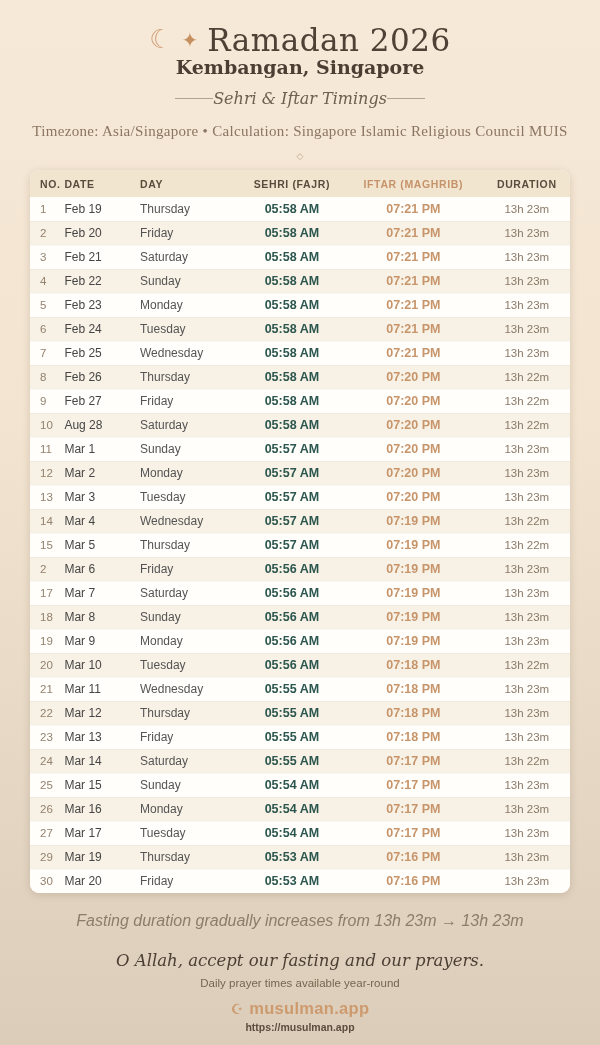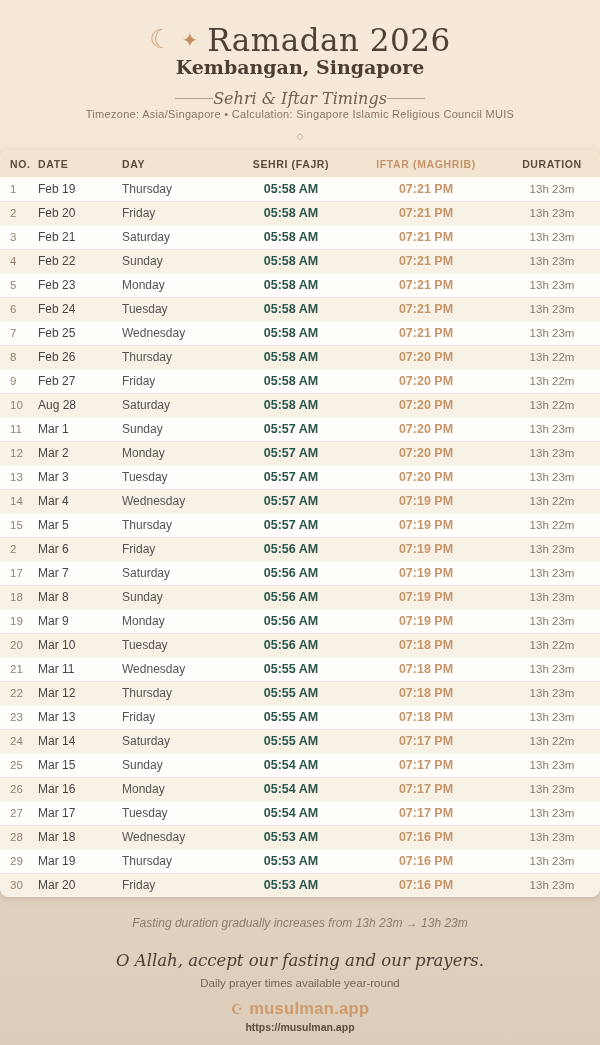--- a/index.html
+++ b/index.html
@@ -12,25 +12,25 @@
   }
   .header { text-align: center; padding-top: 22px; }
   .title-line { display: flex; align-items: center; justify-content: center; gap: 9px; }
   .crescent { color: #d2a47e; font-size: 26px; line-height: 1; transform: translateY(-1px); }
   .sparkle { color: #c68f5f; font-size: 20px; line-height: 1; }
   .title { font-family: "DejaVu Serif", serif; font-size: 31px; color: #4f4136; letter-spacing: 0.5px; }
   .location { font-family: "DejaVu Serif", serif; font-weight: bold; font-size: 19px; color: #4b3e33; margin-top: -2px; }
   .subtitle-row { display: flex; align-items: center; justify-content: center; gap: 0; margin-top: 11px; }
   .subtitle-row .rule { width: 38px; height: 1px; background: #b3a28d; }
   .subtitle { font-family: "DejaVu Serif", serif; font-style: italic; font-size: 16px; color: #6e604f; }
-  .meta { margin-top: 0; font-size: 11px; color: #8b7562; letter-spacing: 0.3px; }
+  .meta { margin-top: 15px; font-size: 15px; color: #8b7562; letter-spacing: 0.3px; font-family: Liberation Serif, serif; }
   .diamond { margin-top: 11px; font-size: 9px; color: #c0a88e; }
 
   .table-wrap {
-    width: 600px; margin: 9px auto 4px auto;
+    width: 540px; margin: 9px auto 4px auto;
     background: #fffefb; border-radius: 9px;
     box-shadow: 0 2px 8px rgba(90, 70, 45, 0.18);
     overflow: hidden;
   }
   table { width: 100%; border-collapse: collapse; table-layout: fixed; }
   col.c-no { width: 6%; } col.c-date { width: 14%; } col.c-day { width: 19%; }
   col.c-sehri { width: 19%; } col.c-iftar { width: 26%; } col.c-dur { width: 16%; }
   thead th {
     height: 27px; background: #f2e5d0; color: #5a4b3c;
     font-size: 10.5px; letter-spacing: 0.06em; font-weight: bold;
@@ -44,21 +44,21 @@
   tbody tr:nth-child(odd) { background: #fffefb; }
   tbody tr:last-child td { border-bottom: none; }
   td.no { color: #93826f; padding-left: 10px; font-size: 11.5px; }
   td.date { color: #454545; padding-left: 2px; }
   td.day { color: #545454; padding-left: 2px; }
   td.sehri { color: #2b564e; font-weight: bold; text-align: center; font-size: 12.5px; }
   td.iftar { color: #c7956b; font-weight: bold; text-align: center; font-size: 12.5px; }
   td.duration { color: #8a7a68; text-align: center; font-size: 11.5px; }
 
   .footer { text-align: center; }
-  .duration-note { margin-top: 19px; font-style: italic; font-size: 12px; color: #8c7c69; }
+  .duration-note { margin-top: 19px; font-style: italic; font-size: 16px; color: #8c7c69; }
   .dua { margin-top: 21px; font-family: "DejaVu Serif", serif; font-style: italic; font-size: 16.5px; color: #4b3e33; }
   .availability { margin-top: 7px; font-size: 11.5px; color: #75654f; }
   .brand-line { margin-top: 10px; display: flex; align-items: center; justify-content: center; gap: 6px; }
   .brand-crescent { color: #cd9a6e; font-size: 14px; }
   .brand-name { color: #cd9a6e; font-weight: bold; font-size: 16.5px; letter-spacing: 0.3px; }
   .brand-url { margin-top: 3px; font-size: 10.5px; color: #5c4c3c; font-weight: bold; }
   .method-note { margin-top: 8px; font-size: 9.5px; font-weight: bold; color: #6a5947; letter-spacing: 0.1px; }
 </style>
 </head>
 <body>
@@ -336,28 +336,20 @@
 
   <tr>
     <td class="no">27</td>
     <td class="date">Mar 17</td>
     <td class="day">Tuesday</td>
     <td class="sehri">05:54 AM</td>
     <td class="iftar">07:17 PM</td>
     <td class="duration">13h 23m</td>
   </tr>
 
-  <tr>
-    <td class="no">28</td>
-    <td class="date">Mar 18</td>
-    <td class="day">Wednesday</td>
-    <td class="sehri">05:53 AM</td>
-    <td class="iftar">07:16 PM</td>
-    <td class="duration">13h 23m</td>
-  </tr>
 
   <tr>
     <td class="no">29</td>
     <td class="date">Mar 19</td>
     <td class="day">Thursday</td>
     <td class="sehri">05:53 AM</td>
     <td class="iftar">07:16 PM</td>
     <td class="duration">13h 23m</td>
   </tr>
 

